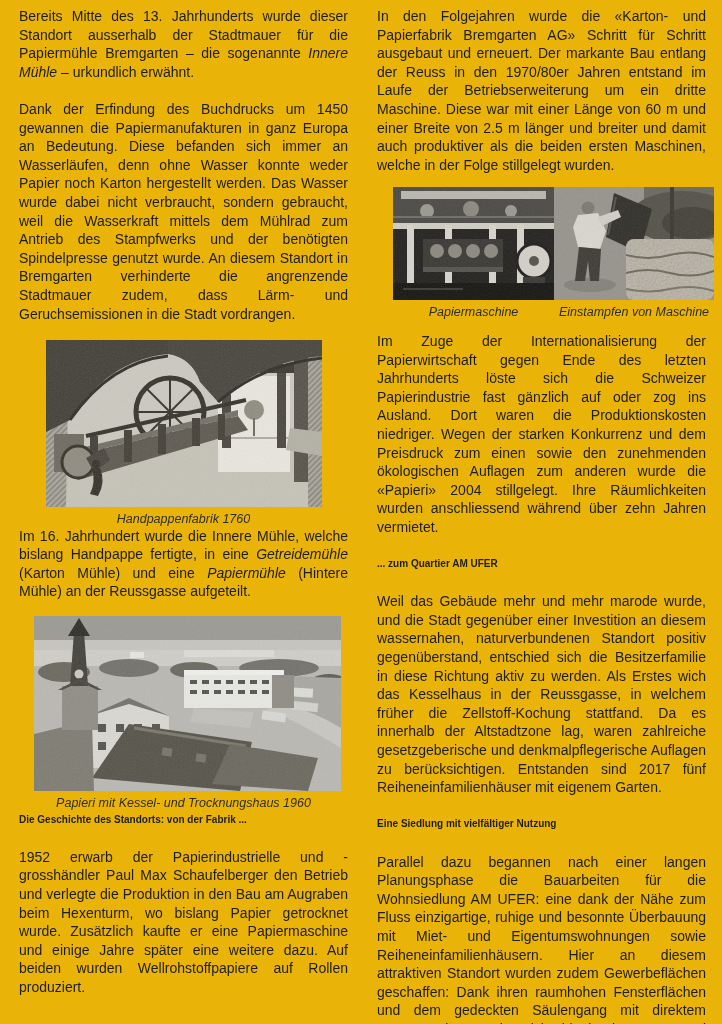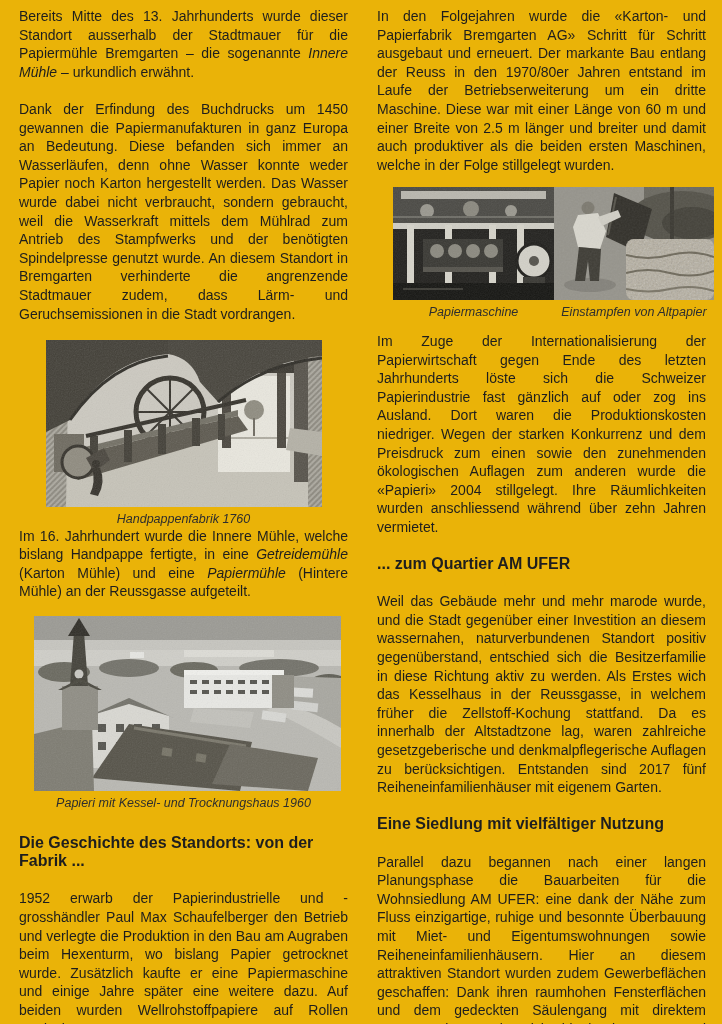--- a/index.html
+++ b/index.html
@@ -27,40 +27,40 @@
   .col {
     width: 329px;
     font-size: 14px;
     line-height: 18.6px;
     text-align: justify;
     hyphens: auto;
     -webkit-hyphens: auto;
   }
   .col p { margin: 0 0 18.6px; }
   .col h3 {
-    font-size: 16px;
+    font-size: 10px;
     line-height: 18.6px;
     font-weight: bold;
     margin: 0 0 18.6px;
     text-align: left;
     hyphens: none;
   }
   .em { font-style: italic; }
 
   figure { padding: 0; }
   figcaption {
     font-style: italic;
     font-size: 12.5px;
     line-height: 14px;
     color: #2e2e2e;
     text-align: center;
     margin-top: 5px;
   }
   .fig-engraving { width: 276px; margin: -2px auto 1px auto; }
-  .fig-aerial    { width: 299px; margin: -4px auto 24px auto; }
+  .fig-aerial    { width: 299px; margin: -4px auto 1px auto; }
   .fig-row {
     display: flex;
     justify-content: space-between;
     margin: -6px 0 13px 0;
     padding-left: 16px;
   }
   .fig-small { width: 161px; margin: 0; }
   .fig-small svg, .fig-engraving svg, .fig-aerial svg { display: block; }
 </style>
 </head>
@@ -278,21 +278,21 @@
             <polygon points="25,60 47,62 45,94 36,94 34,74 31,94 21,94" fill="#3f3d36"></polygon>
             <rect x="72" y="52" width="88" height="61" rx="8" fill="#b5ae9e"></rect>
             <g clip-path="url(#baleClip)">
               <rect x="72" y="52" width="88" height="61" filter="url(#gD)" opacity="0.5"></rect>
               <path d="M72,68 q22,6 44,0 t44,2" fill="none" stroke="#6f6a5c" stroke-width="2"></path>
               <path d="M72,86 q22,-6 44,0 t44,-2" fill="none" stroke="#6f6a5c" stroke-width="2"></path>
               <path d="M72,102 q22,5 44,0 t44,2" fill="none" stroke="#7a7567" stroke-width="2"></path>
             </g>
             <rect width="160" height="113" filter="url(#gD)" opacity="0.1"></rect>
           </svg>
-          <figcaption>Einstampfen von Altpapier</figcaption>
+          <figcaption>Einstampfen von Maschine</figcaption>
         </figure>
       </div>
 
       <p>Im Zuge der Internationalisierung der Papierwirtschaft gegen Ende des letzten Jahrhunderts löste sich die Schweizer Papierindustrie fast gänzlich auf oder zog ins Ausland. Dort waren die Produktionskosten niedriger. Wegen der starken Konkurrenz und dem Preisdruck zum einen sowie den zunehmenden ökologischen Auflagen zum anderen wurde die «Papieri» 2004 stillgelegt. Ihre Räumlichkeiten wurden anschliessend während über zehn Jahren vermietet.</p>
 
       <h3>... zum Quartier AM UFER</h3>
 
       <p>Weil das Gebäude mehr und mehr marode wurde, und die Stadt gegenüber einer Investition an diesem wassernahen, naturverbundenen Standort positiv gegenüberstand, entschied sich die Besitzerfamilie in diese Richtung aktiv zu werden. Als Erstes wich das Kesselhaus in der Reussgasse, in welchem früher die Zellstoff-Kochung stattfand. Da es innerhalb der Altstadtzone lag, waren zahlreiche gesetzgeberische und denkmalpflegerische Auflagen zu berücksichtigen. Entstanden sind 2017 fünf Reiheneinfamilienhäuser mit eigenem Garten.</p>
 
       <h3>Eine Siedlung mit vielfältiger Nutzung</h3>

